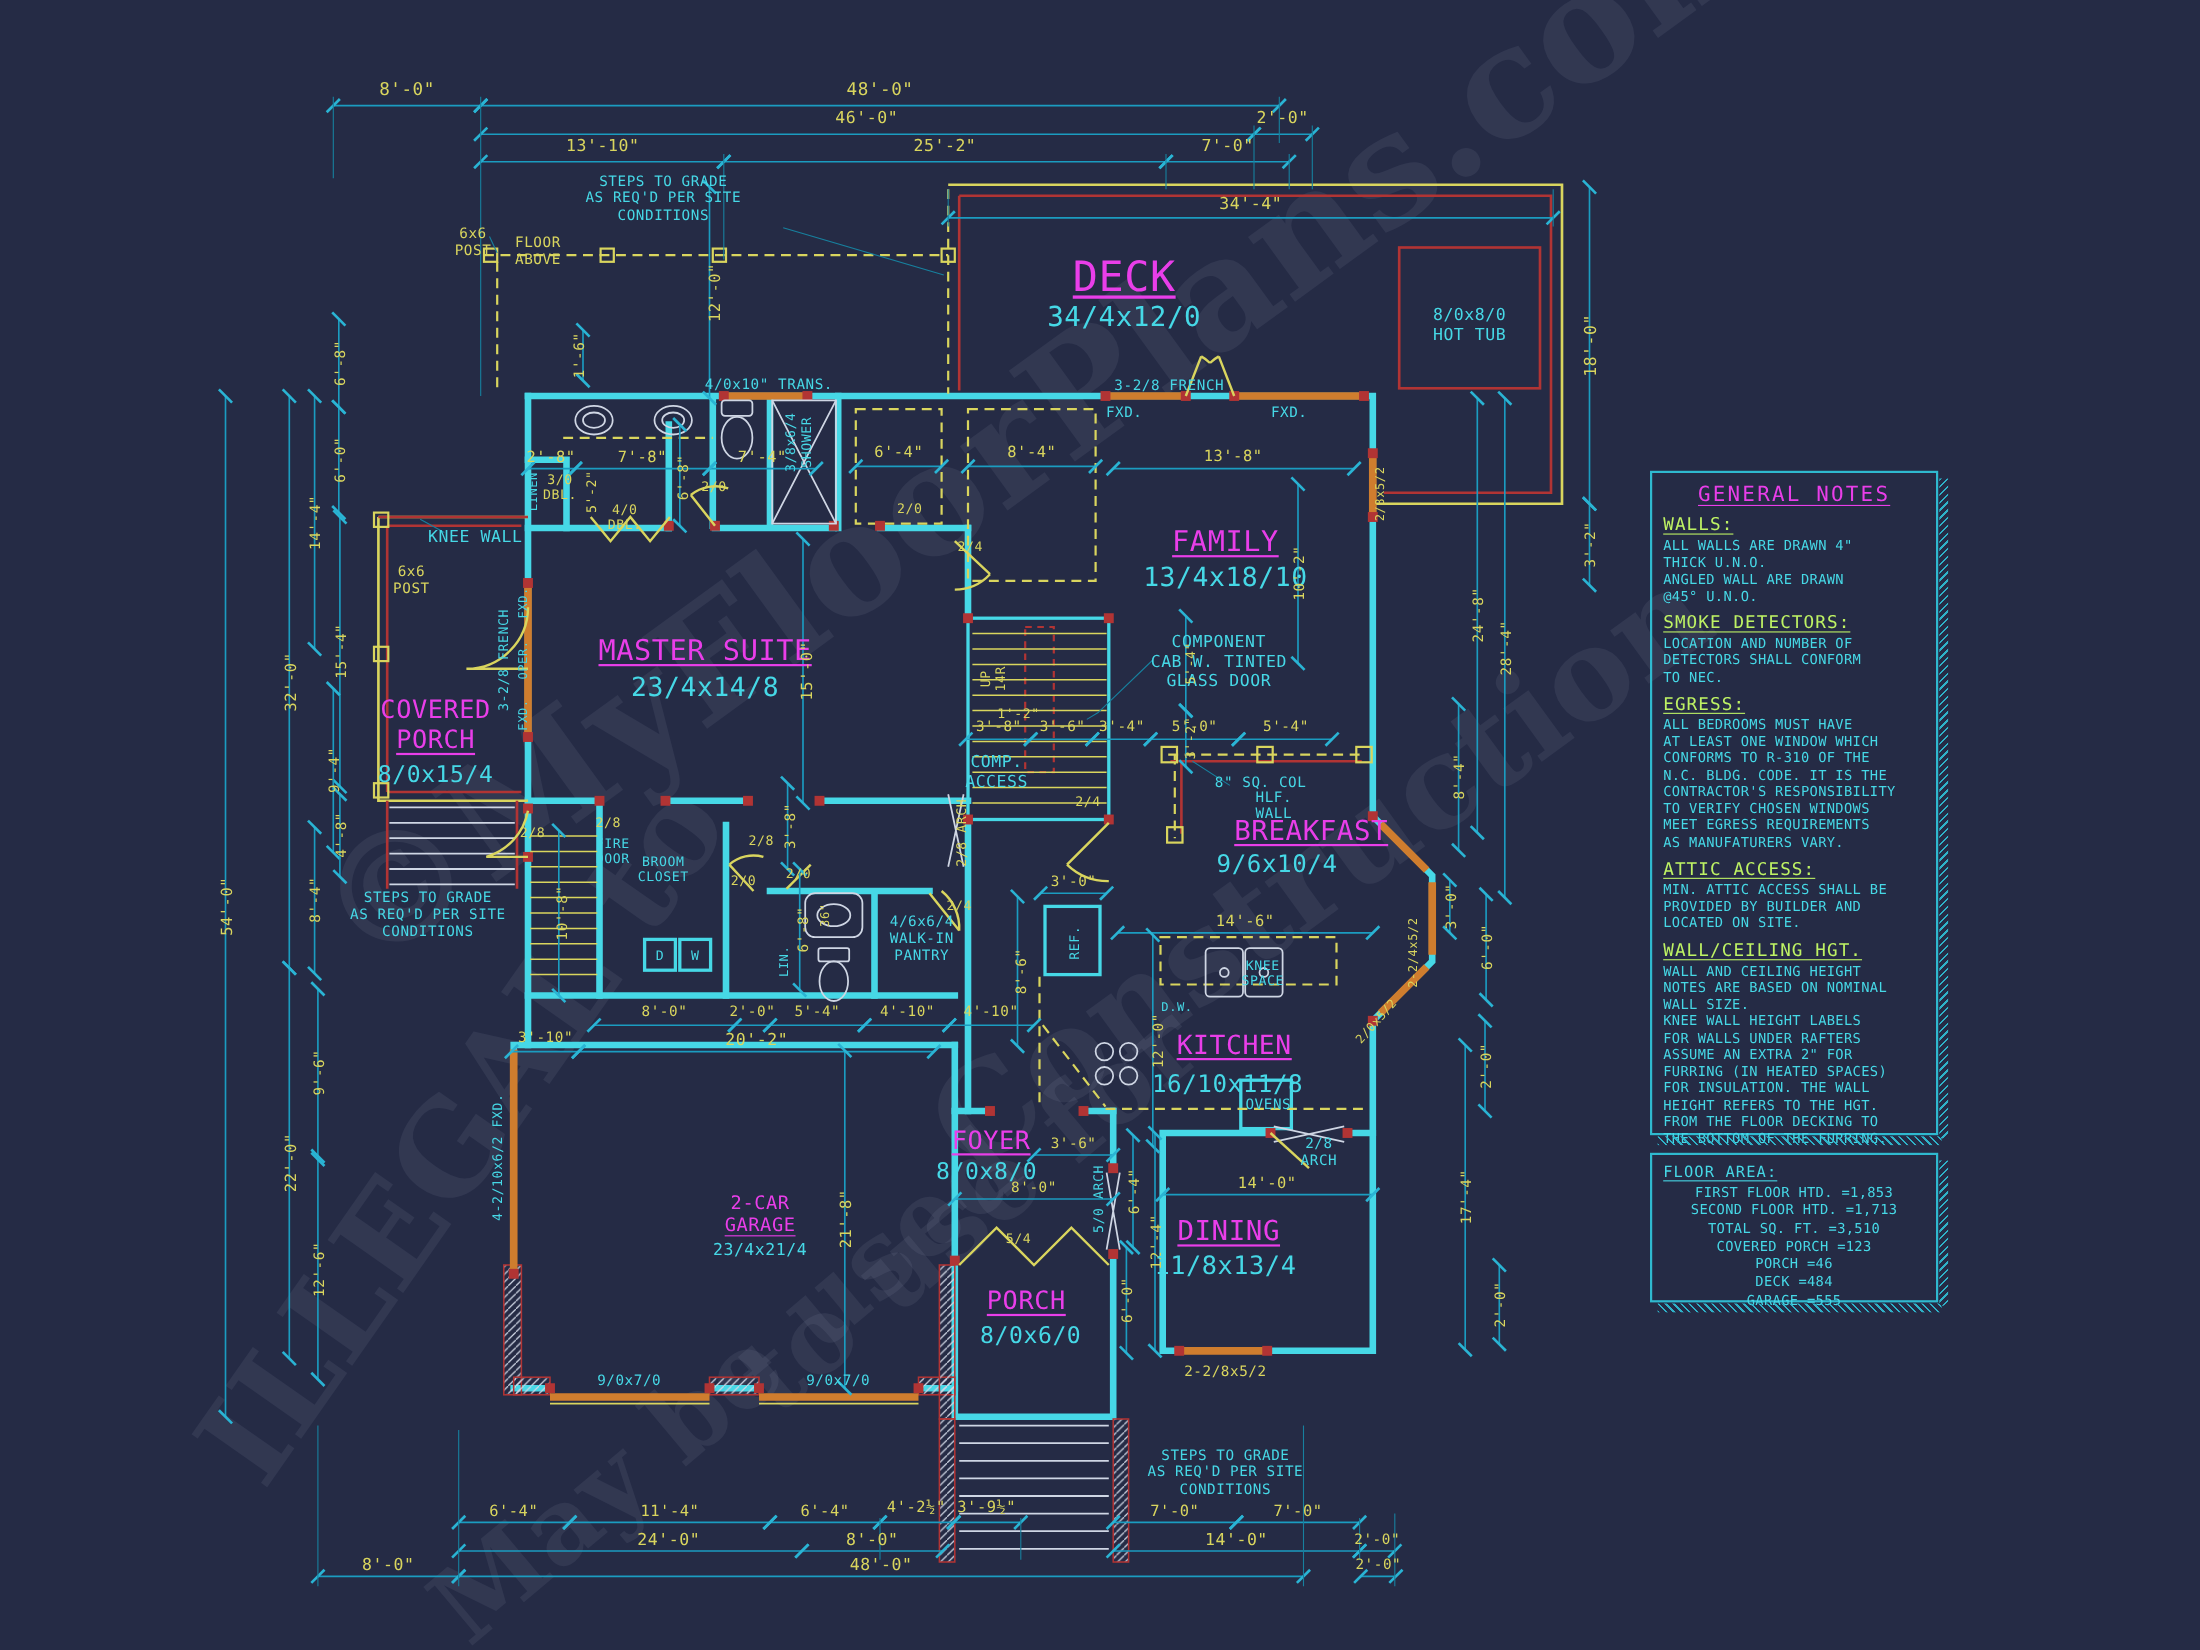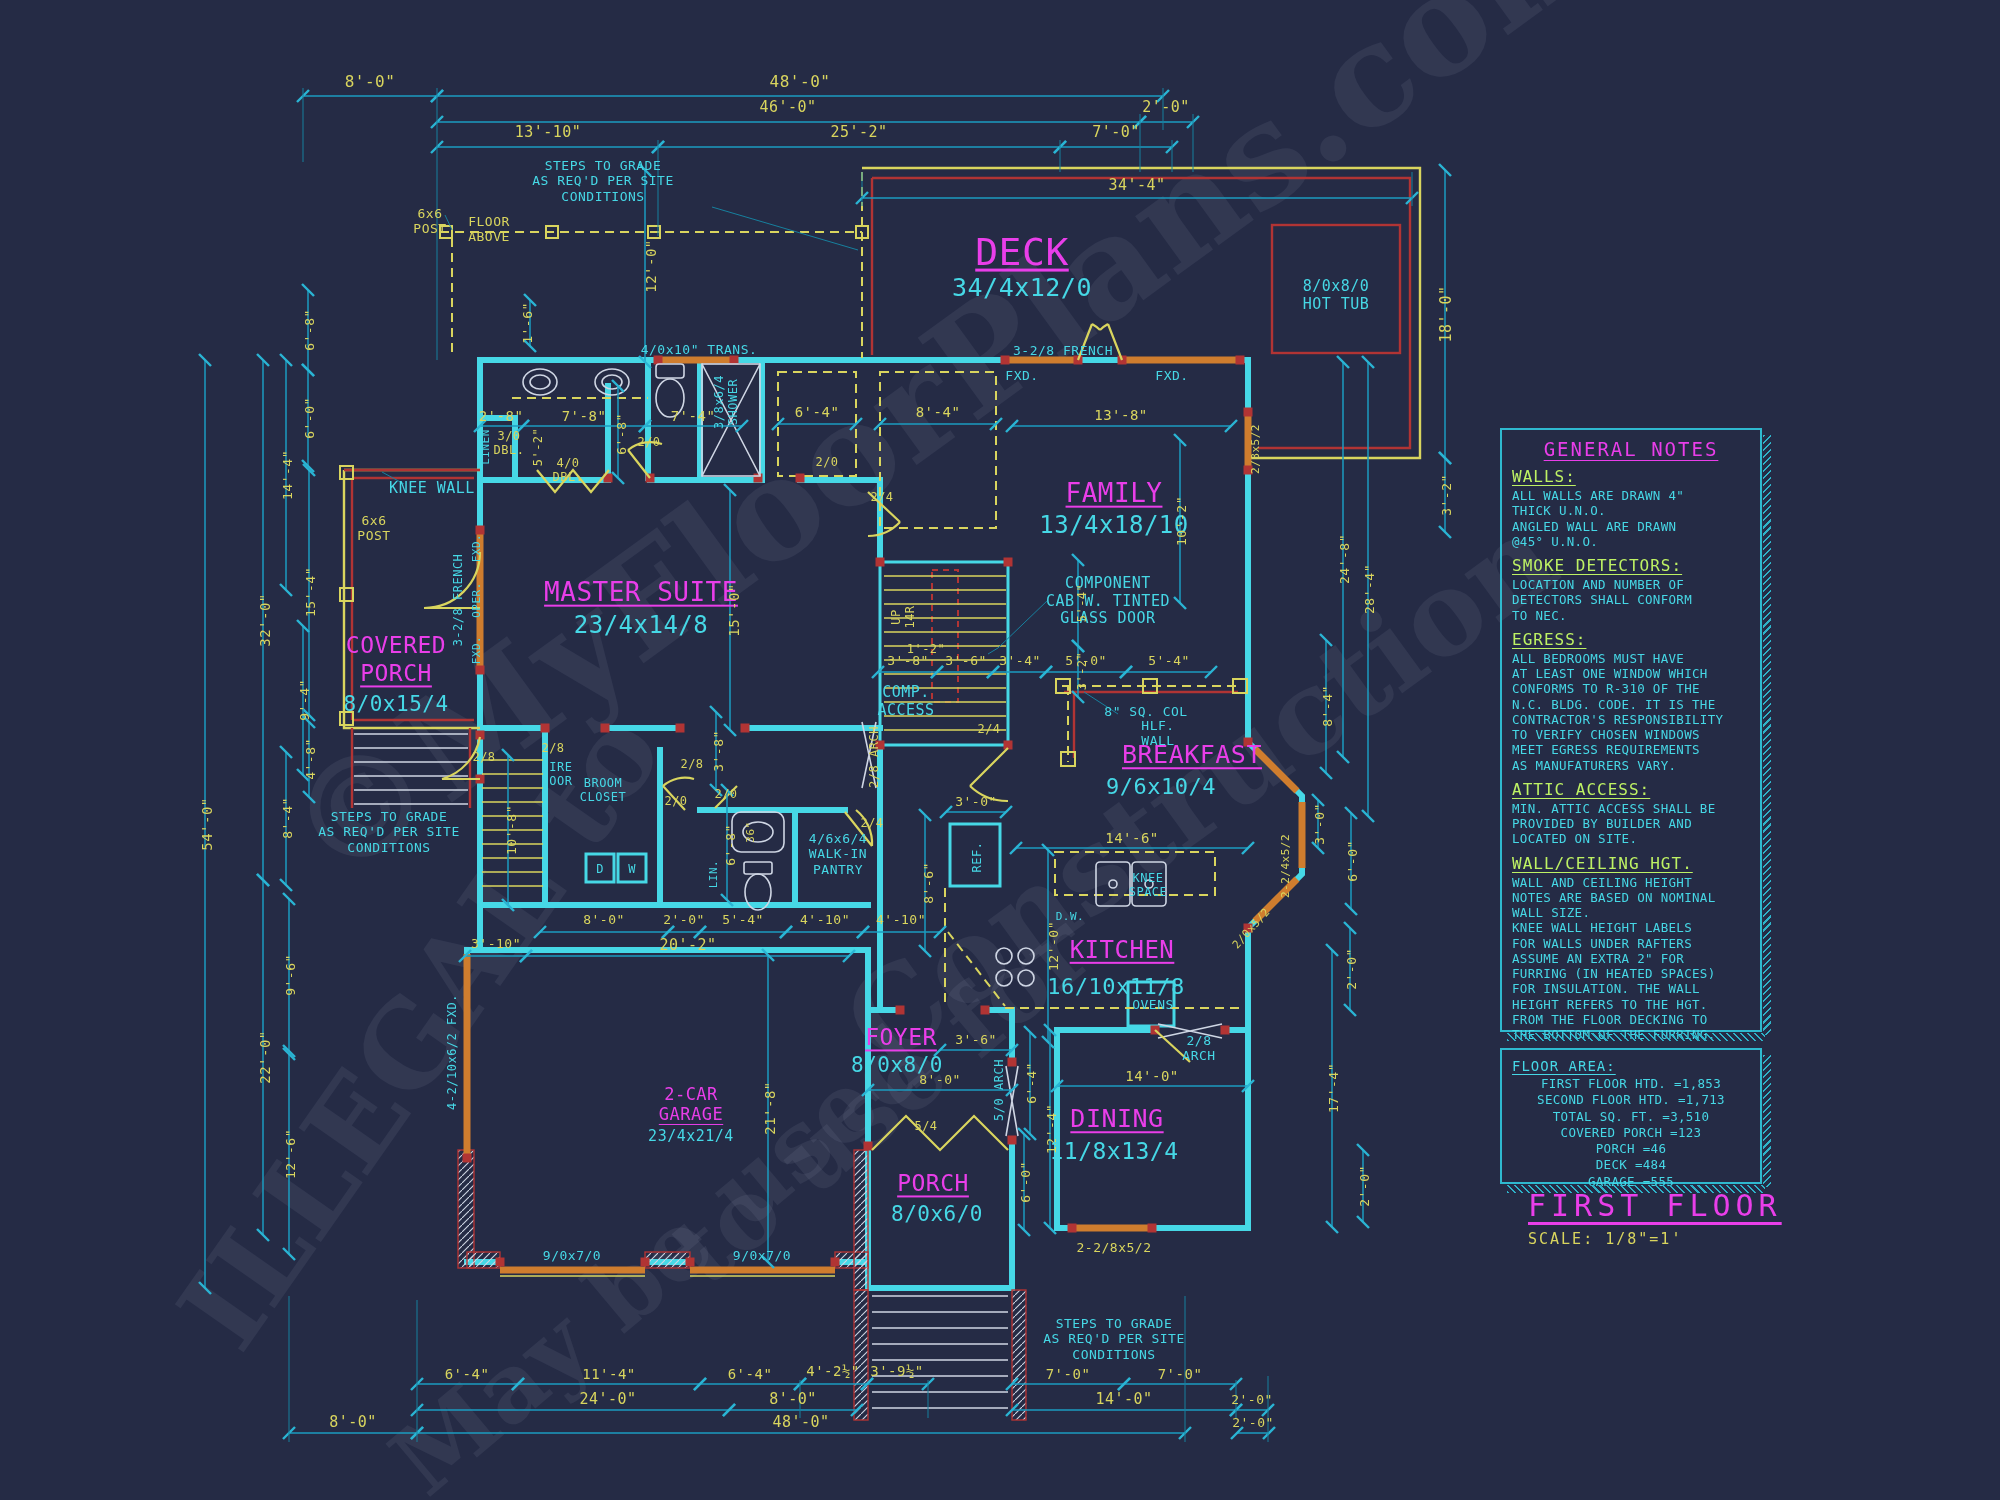--- a/index.html
+++ b/index.html
@@ -576,18 +576,14 @@
           <span>DECK =</span>
           <span>484</span>
         </div>
         <div class="fr">
           <span>GARAGE =</span>
           <span>555</span>
         </div>
       </div>
   </div>
 
-  <div style="position:absolute;left:1528px;top:1188px">
-    <div class="sht">FIRST FLOOR</div>
-    <div class="shs">SCALE: 1/8"=1'</div>
-  </div>
 
 </div>
 
 </body></html>

